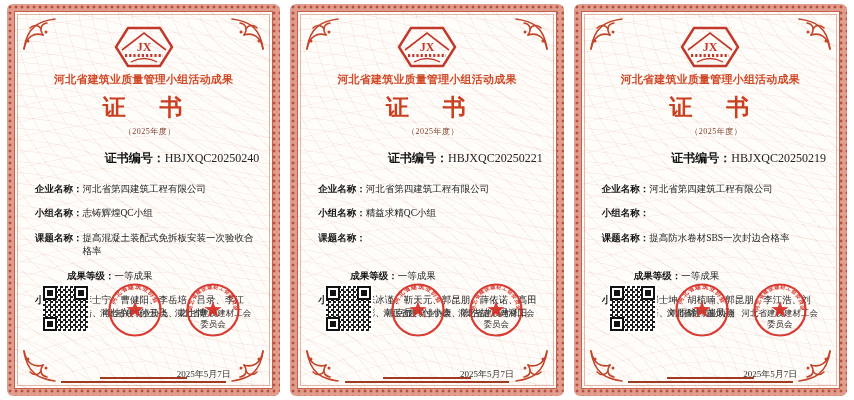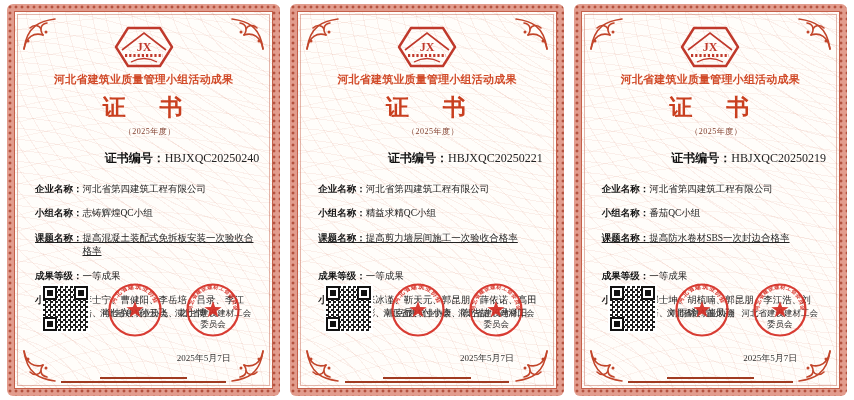--- a/index.html
+++ b/index.html
@@ -37,38 +37,38 @@
   .title{text-align:center;font-size:11px;font-weight:bold;color:#d14a28;letter-spacing:.2px;}
   .certword{text-align:center;font-size:23px;font-weight:bold;color:#c93f1f;margin-top:5px;word-spacing:24px;letter-spacing:2px;}
   .year{text-align:center;font-size:8px;color:#82402f;margin-top:3px;letter-spacing:.5px;padding-left:12px;}
   .certno{text-align:right;font-size:12px;color:#222;margin:13px 13px 0 16px;}
   .certno .lbl{font-weight:bold;color:#111;}
   
   .fields{margin:16px 13px 0 20px;font-size:9.5px;color:#222;}
   .frow{display:flex;margin-bottom:11px;line-height:1.4;}
   .frow .lbl{font-weight:bold;white-space:nowrap;color:#141414;}
   .frow .val{flex:1;}
-  .frow.topic{min-height:27px;text-decoration:underline;}
-  .frow.grade{margin-top:3px;}
+  .frow.topic{min-height:27px;}
+  .frow.grade{margin-top:3px;margin-left:32px;}
   
   .bz{position:absolute;left:0;right:0;top:268px;height:105px;}
   .qr{position:absolute;left:28px;top:6px;width:45px;height:45px;
       background:conic-gradient(#1b1b1b 25%, #fff 0 50%, #1b1b1b 0 75%, #fff 0);
       background-size:5px 5px;outline:2px solid #fff;}
   .qr i{position:absolute;width:10px;height:10px;border:2px solid #111;background:#fff;box-sizing:content-box;}
   .qr i::after{content:"";position:absolute;inset:2px;background:#111;}
   .qr .tl{left:0;top:0;} .qr .tr{right:0;top:0;} .qr .bl{left:0;bottom:0;}
   .org{position:absolute;top:28px;font-size:8.5px;color:#2b2b2b;text-align:center;line-height:1.3;z-index:1;}
   .org1{left:56px;width:126px;}
   .org2{left:134px;width:128px;}
   .seal{position:absolute;top:2px;opacity:.9;z-index:2;}
   .seal1{left:92px;} .seal2{left:170px;}
   .sealtxt{font-size:6.2px;fill:#d4281e;font-weight:bold;letter-spacing:.6px;}
   .sealtxt2{font-size:5.3px;fill:#d4281e;font-weight:bold;letter-spacing:.4px;}
-  .date{position:absolute;top:72px;left:0;right:0;text-align:center;padding-left:76px;font-size:9px;color:#333;margin-left:44px;}
+  .date{position:absolute;top:88px;left:0;right:0;text-align:center;padding-left:76px;font-size:9px;color:#333;margin-left:44px;}
   .bottom-lines{position:absolute;left:0;right:0;bottom:5px;z-index:0;}
   .bl1{width:34%;height:2px;background:#a03a20;margin:0 auto 2px auto;}
   .bl2{width:64%;height:2px;background:#a03a20;margin:0 auto;}
 </style>
 </head>
 <body>
 
 <svg width="0" height="0" style="position:absolute" aria-hidden="true">
   <defs>
     <g id="flourish-def" fill="none" stroke="currentColor" stroke-width="1.6" stroke-linecap="round">
@@ -213,21 +213,20 @@
           <div class="frow">
             <span class="lbl">企业名称：</span>
             <span class="val">河北省第四建筑工程有限公司</span>
           </div>
           <div class="frow">
             <span class="lbl">小组名称：</span>
             <span class="val">精益求精QC小组</span>
           </div>
           <div class="frow topic">
             <span class="lbl">课题名称：</span>
-            <span class="val">提高剪力墙层间施工一次验收合格率</span>
           </div>
           <div class="frow grade">
             <span class="lbl">成果等级：</span>
             <span class="val">一等成果</span>
           </div>
           <div class="frow">
             <span class="lbl">小组成员：</span>
             <span class="val">张冰谨、靳天元、郭昆朋、薛依诺、高田彬、韩克显、付小康、陈浩喆、冯泽阳</span>
           </div>
         </div>
@@ -301,21 +300,20 @@
           <span class="lbl">证书编号：</span><span>HBJXQC20250219</span>
         </div>
 
         <div class="fields">
           <div class="frow">
             <span class="lbl">企业名称：</span>
             <span class="val">河北省第四建筑工程有限公司</span>
           </div>
           <div class="frow">
             <span class="lbl">小组名称：</span>
-            <span class="val">番茄QC小组</span>
           </div>
           <div class="frow topic">
             <span class="lbl">课题名称：</span>
             <span class="val">提高防水卷材SBS一次封边合格率</span>
           </div>
           <div class="frow grade">
             <span class="lbl">成果等级：</span>
             <span class="val">一等成果</span>
           </div>
           <div class="frow">

